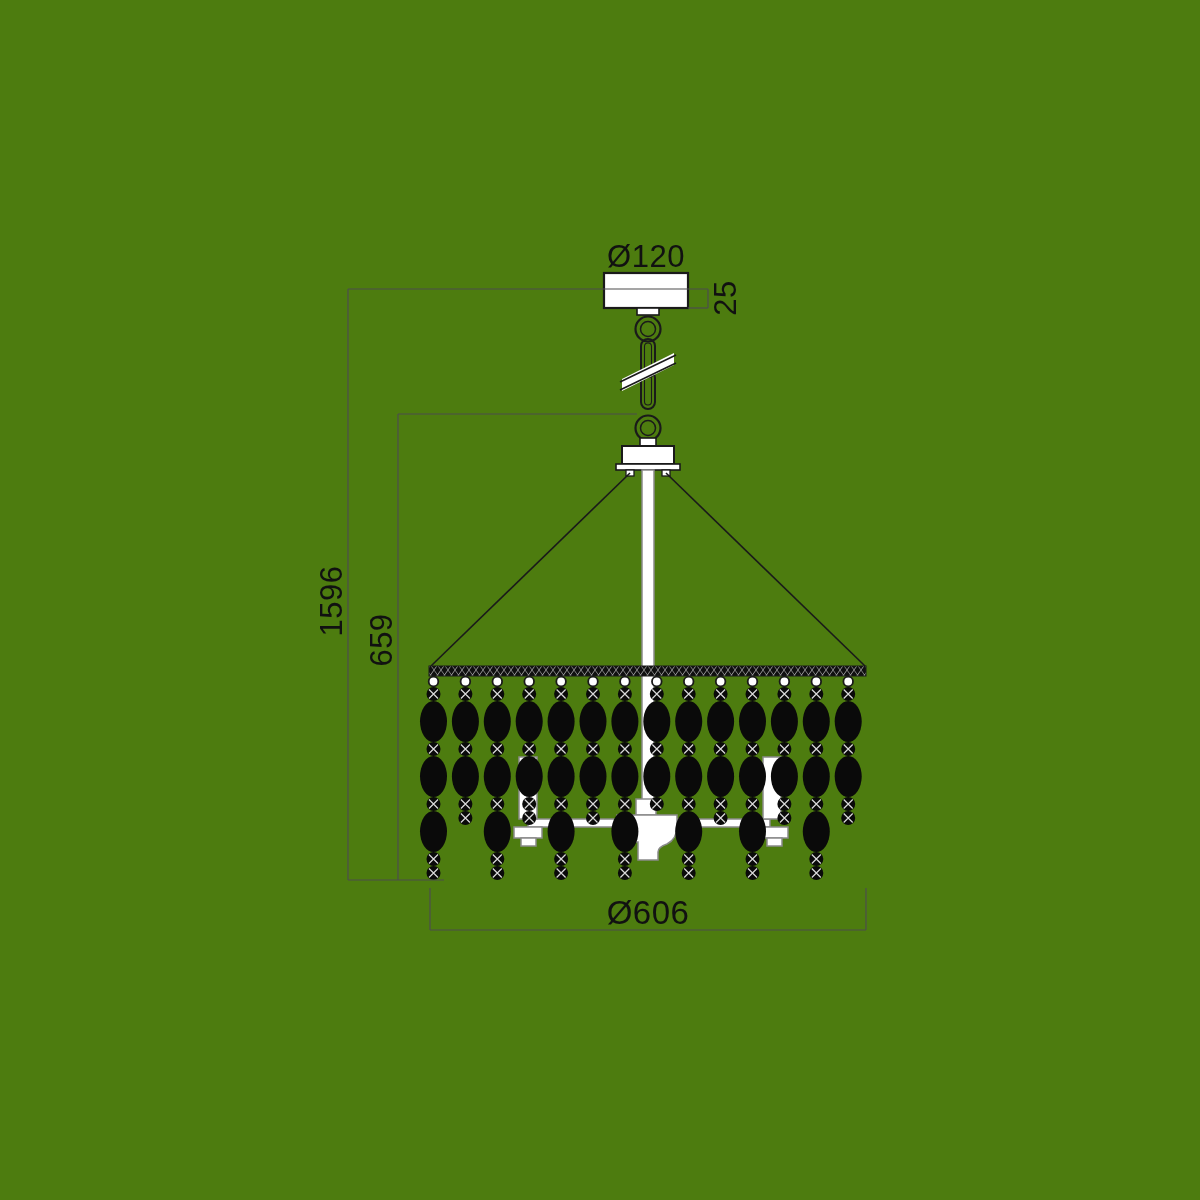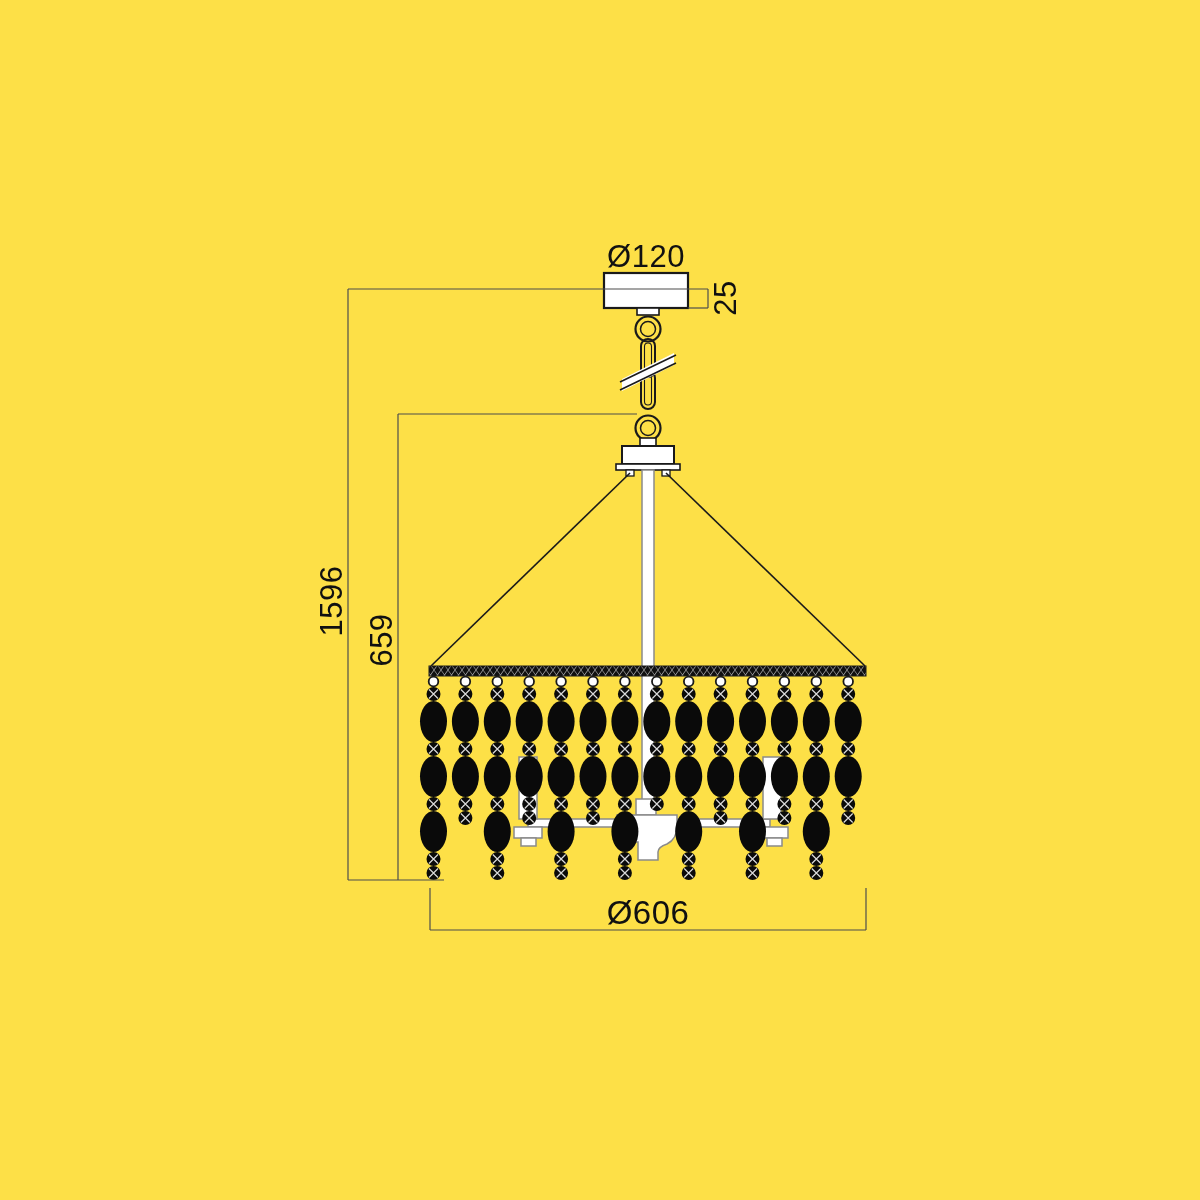--- a/index.html
+++ b/index.html
@@ -1,19 +1,19 @@
 <!DOCTYPE html>
 <html><head>
 <meta charset="utf-8">
 <style>
   html,body{margin:0;padding:0;background:#ffffff;}
   .stage{
     position:relative;
     width:1200px;height:1200px;
-    background:#fde047;
+    background:#4d7c0f;
     overflow:hidden;
   }
   svg{display:block;}
   .dim-text{
     font-family:"Liberation Sans", sans-serif;
     font-size:31px;
     fill:#111111;
     letter-spacing:0.5px;
   }
   .dim-text-big{

